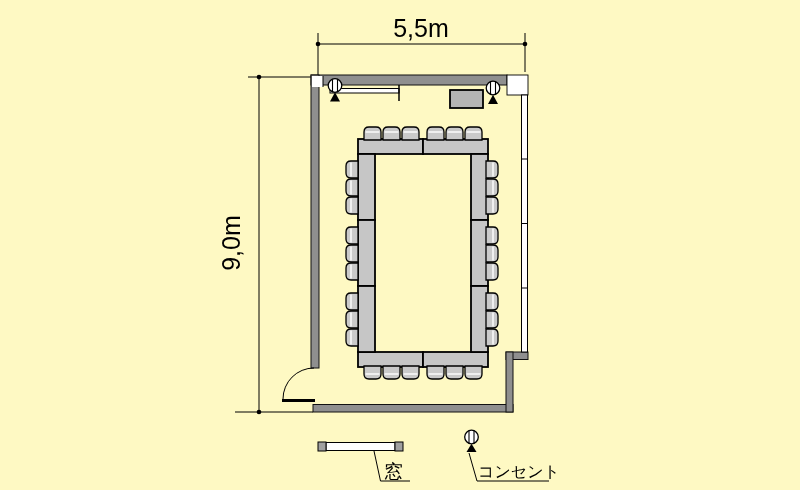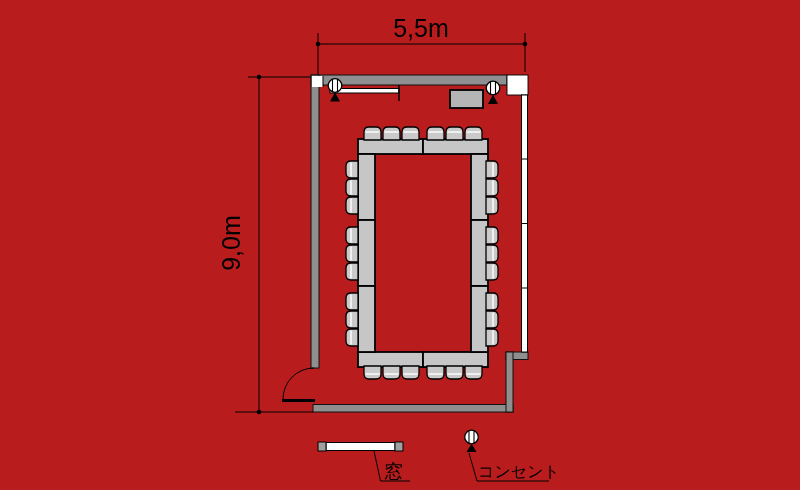--- a/index.html
+++ b/index.html
@@ -1,16 +1,16 @@
 <!DOCTYPE html>
 <html style="--wall: #8f8f8f; --table: #c6c6c6; --chair: #cacaca; --equipment: #b5b5b5; --window_cap: #a0a0a0; --line: #000000; --background: #ffffff;"><head>
 <meta charset="utf-8">
 <style>
   html,body{margin:0;padding:0;background:#fff;}
-  .stage{position:relative;width:800px;height:490px;background:#b91c1c;overflow:hidden;
+  .stage{position:relative;width:800px;height:490px;background:#fef9c3;overflow:hidden;
          font-family:"Liberation Sans","DejaVu Sans",sans-serif;}
   svg{display:block;}
   .wall{fill:var(--wall,#8f8f8f);stroke:#111;stroke-width:1;}
   .window-glass{fill:#fff;stroke:#000;stroke-width:1;}
   .window-cap{fill:var(--window_cap,#a0a0a0);stroke:#000;stroke-width:1;}
   .table{fill:var(--table,#c5c5c5);stroke:#000;stroke-width:1.8;}
   .chair{fill:var(--chair,#cacaca);stroke:#000;stroke-width:1.3;}
   .chair-gap{stroke:#fff;stroke-width:1.4;fill:none;}
   .equip{fill:var(--equipment,#b5b5b5);stroke:#000;stroke-width:1.8;}
   .thin{stroke:#000;stroke-width:1;fill:none;}

